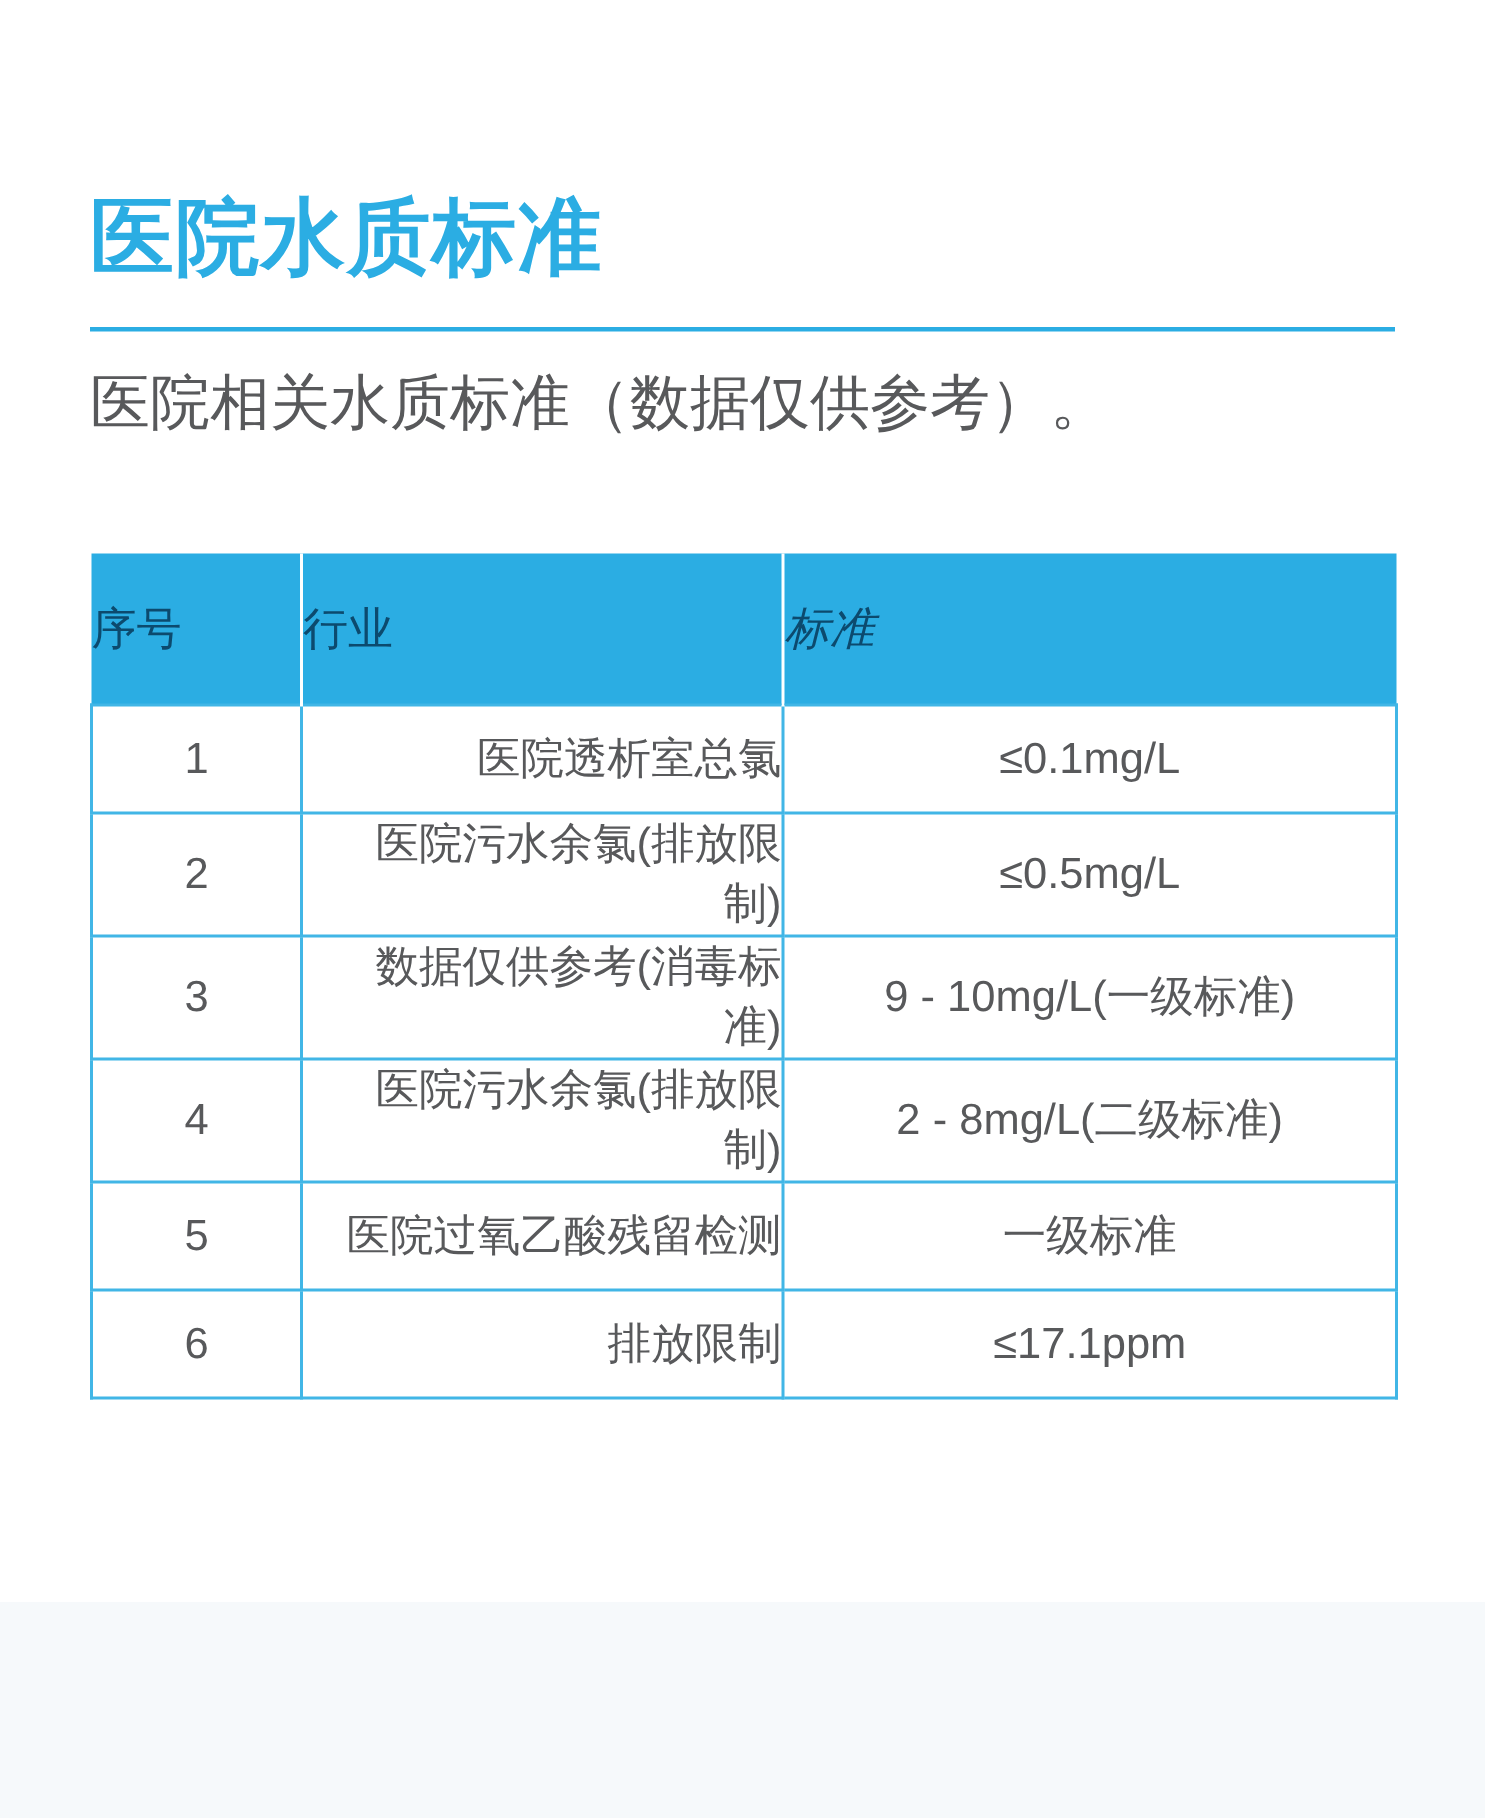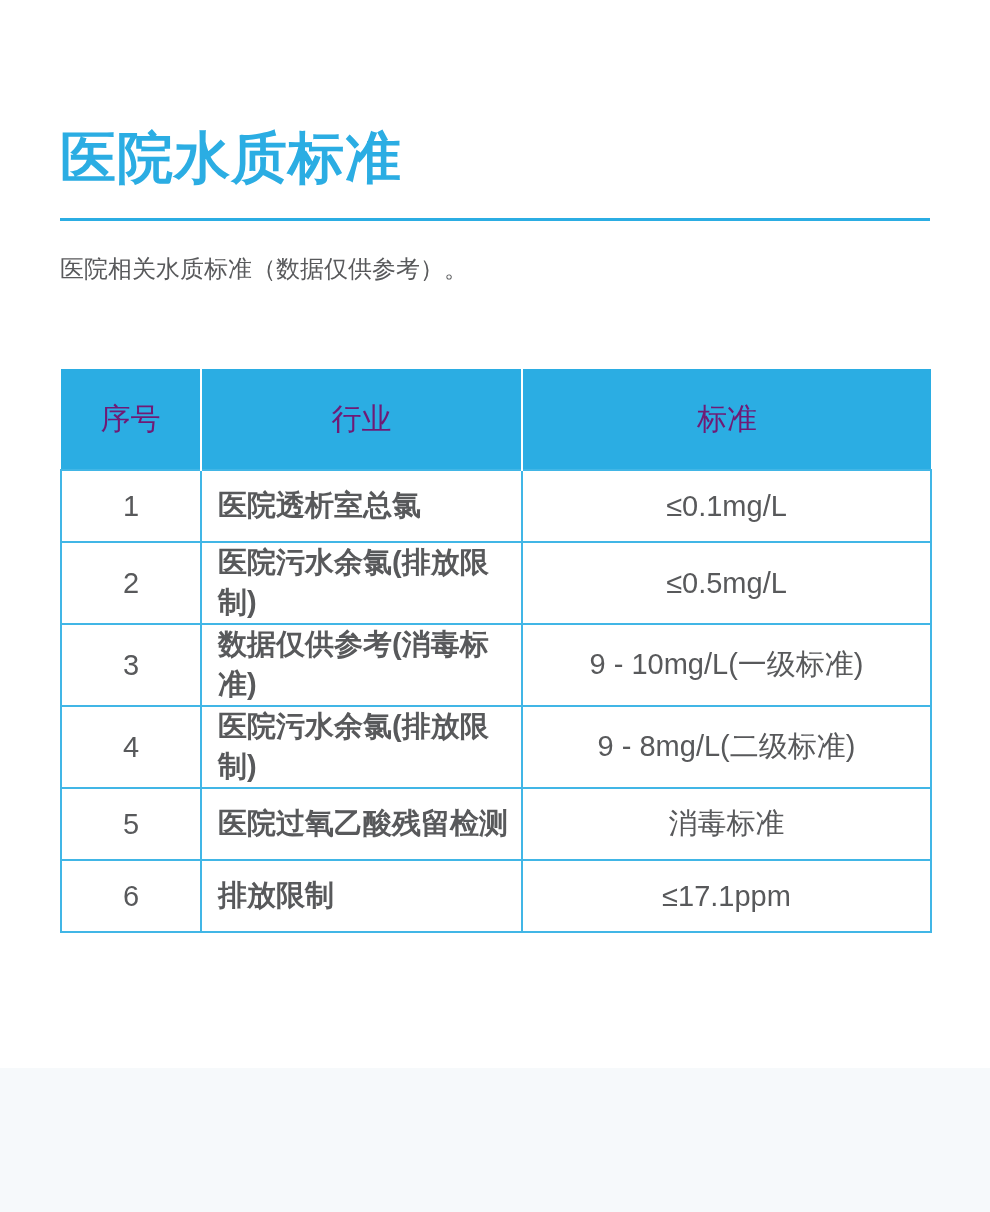--- a/index.html
+++ b/index.html
@@ -27,64 +27,63 @@
     color: var(--accent, #2BADE3);
   }
   .title-rule {
     margin-top: 32px;
     width: 870px;
     height: 3px;
     background: var(--accent, #2BADE3);
   }
   p.subtitle {
     margin-top: 28px;
-    font-size: 24px;
+    font-size: 40px;
     line-height: 40px;
     color: var(--text, #58595B);
   }
 
   table.standards {
     margin-top: 80px;
     width: 870px;
     table-layout: fixed;
     border-collapse: collapse;
   }
   col.c1 { width: 140px; }
   col.c2 { width: 321px; }
   col.c3 { width: 409px; }
 
   th {
     height: 101px;
     background: var(--accent, #2BADE3);
-    color: #701a75;
+    color: #0c4a6e;
     font-size: 30px;
     font-weight: normal;
-    text-align: center;
+    text-align: left;
     vertical-align: middle;
     border-left: 2px solid #FFFFFF;
     border-right: 2px solid #FFFFFF;
     border-top: none;
     border-bottom: none;
   }
   th:first-child { border-left: none; }
-  th:last-child { border-right: none; }
+  th:last-child { border-right: none; font-style: italic; }
 
   td {
     height: 72px;
     border: 2px solid var(--table_border, #41B6E6);
     color: var(--text, #58595B);
     font-size: 29px;
     vertical-align: middle;
     text-align: center;
     background: #FFFFFF;
   }
   td.col-industry {
-    text-align: left;
+    text-align: right;
     padding-left: 16px;
-    font-weight: bold;
   }
 
   .footer-band {
     position: absolute;
     left: 0; right: 0; bottom: 0;
     height: 144px;
     background: var(--footer_bg, #F6F9FB);
   }
 </style>
 </head>
@@ -124,26 +123,26 @@
           <td class="col-standard">≤0.5mg/L</td>
         </tr>
         <tr>
           <td class="col-no">3</td>
           <td class="col-industry">数据仅供参考(消毒标准)</td>
           <td class="col-standard">9 - 10mg/L(一级标准)</td>
         </tr>
         <tr>
           <td class="col-no">4</td>
           <td class="col-industry">医院污水余氯(排放限制)</td>
-          <td class="col-standard">9 - 8mg/L(二级标准)</td>
+          <td class="col-standard">2 - 8mg/L(二级标准)</td>
         </tr>
         <tr>
           <td class="col-no">5</td>
           <td class="col-industry">医院过氧乙酸残留检测</td>
-          <td class="col-standard">消毒标准</td>
+          <td class="col-standard">一级标准</td>
         </tr>
         <tr>
           <td class="col-no">6</td>
           <td class="col-industry">排放限制</td>
           <td class="col-standard">≤17.1ppm</td>
         </tr>
       </tbody>
     </table>
   </div>
 

